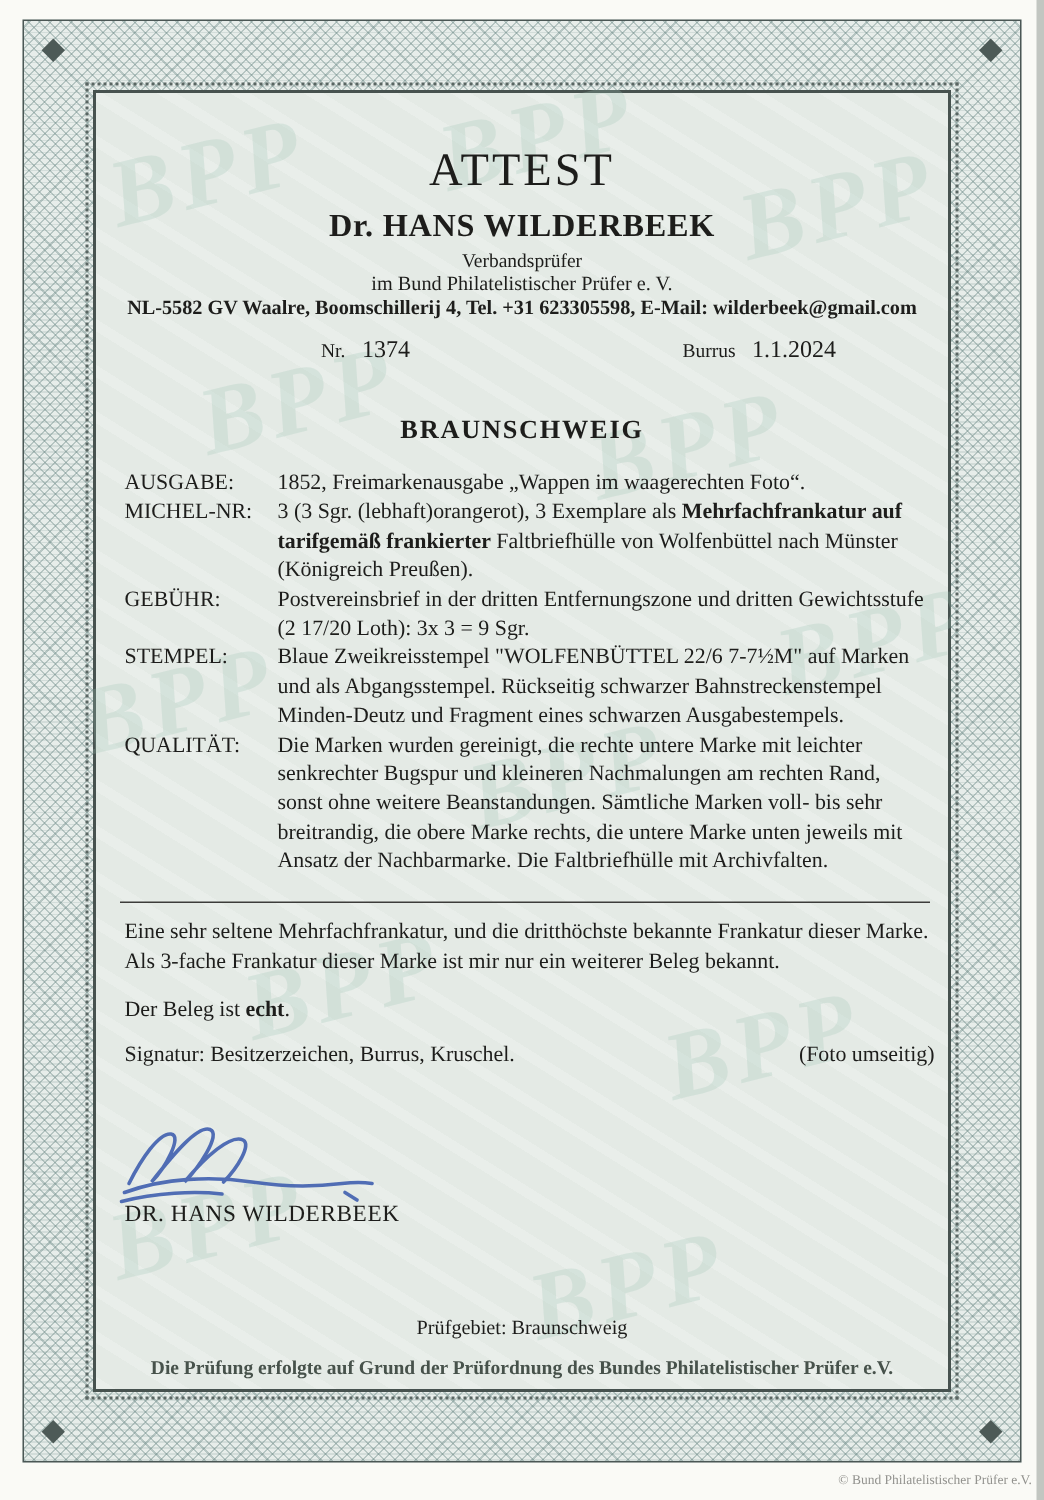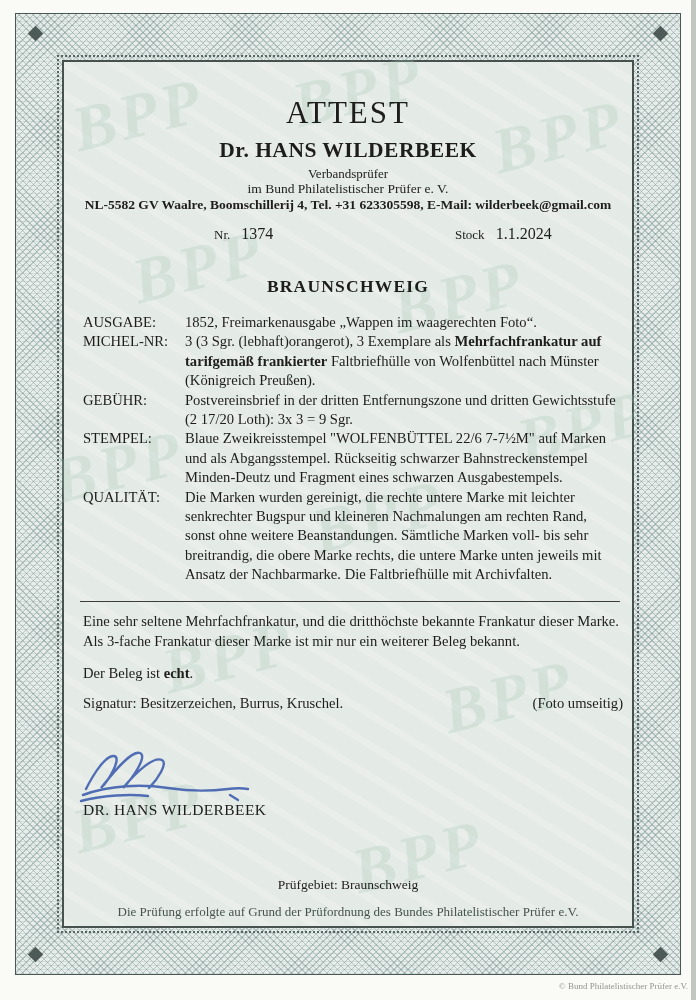--- a/index.html
+++ b/index.html
@@ -76,21 +76,21 @@
   .rarity{top:612px;}
   .verdict{top:664px;}
   .details{top:694px;}
   .sigrow{display:flex;justify-content:space-between;}
   .prov{margin-top:1px;}
 
   .autograph{top:745px;left:78px;width:210px;height:62px;}
   .signer{top:801px;left:83px;font-size:15.5px;letter-spacing:.4px;}
 
   .pruefgebiet{top:877px;font-size:13.5px;}
-  .disclaimer{top:904px;font-size:13px;color:#47524b;}
+  .disclaimer{top:904px;font-size:13px;color:#47524b;font-weight:bold;}
   .copyright{top:981px;right:8px;font-size:9px;color:#93938f;font-family:Liberation Serif, serif;}
 </style>
 </head>
 <body>
 
 <div class="frame">
   <div class="corner tl"></div>
   <div class="corner tr"></div>
   <div class="corner bl"></div>
   <div class="corner br"></div>
@@ -117,21 +117,21 @@
 <div class="abs centered role">Verbandsprüfer</div>
 <div class="abs centered assoc">im Bund Philatelistischer Prüfer e. V.</div>
 <div class="abs centered contact">NL-5582 GV Waalre, Boomschillerij 4, Tel. +31 623305598, E-Mail: wilderbeek@gmail.com</div>
 
 <div class="abs meta">
   <span class="grp nr">
     <span class="lbl">Nr.</span>
     <span class="val">1374</span>
   </span>
   <span class="grp dt">
-    <span class="lbl">Stock</span>
+    <span class="lbl">Burrus</span>
     <span class="val">1.1.2024</span>
   </span>
 </div>
 
 <div class="abs centered subject">BRAUNSCHWEIG</div>
 
 <div class="abs fields">
   <div class="frow">
     <span class="flabel">AUSGABE:</span>
     <span class="fvalue">1852, Freimarkenausgabe „Wappen im waagerechten Foto“.</span>

